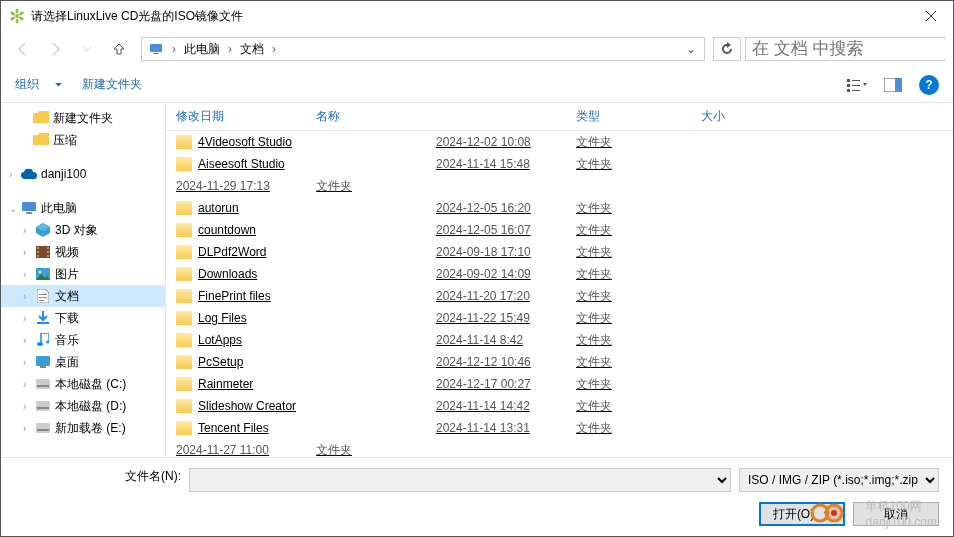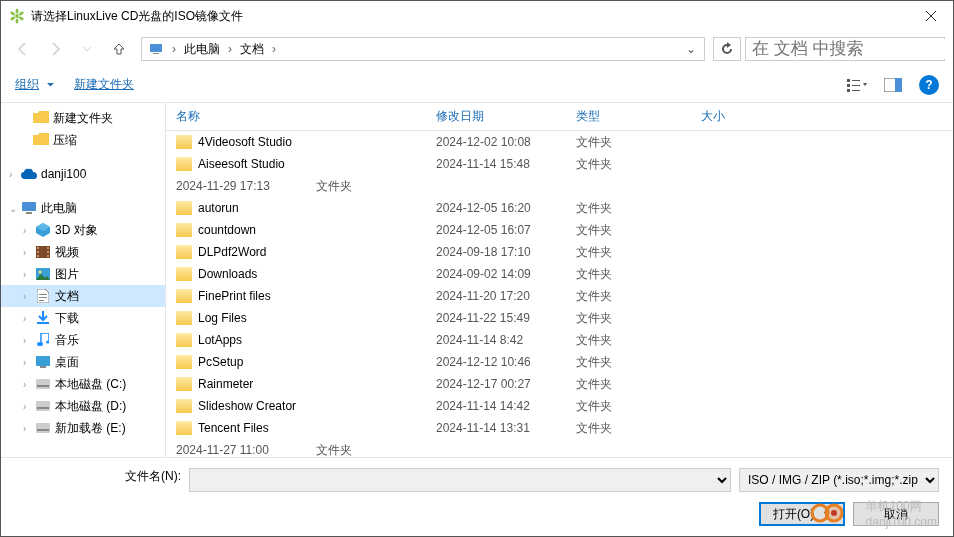--- a/index.html
+++ b/index.html
@@ -17,21 +17,21 @@
 .breadcrumb .pc-icon { width: 16px; height: 16px; margin: 0 4px; }
 .breadcrumb .sep { padding: 0 4px; color: #666; }
 .breadcrumb .crumb { padding: 2px 4px; cursor: pointer; }
 .breadcrumb .dropdown-v { margin-left: auto; padding: 0 6px; color: #555; cursor: pointer; }
 .refresh-btn { width: 28px; height: 24px; border: 1px solid #ccc; display: flex; align-items: center; justify-content: center; cursor: pointer; }
 .searchbox { width: 200px; height: 24px; border: 1px solid #ccc; display: flex; align-items: center; padding: 0 6px; }
 .searchbox input { border: none; outline: none; flex: 1; font-size: 17px; color: #888; }
 .searchbox .search-icon { color: #666; cursor: pointer; }
 
 .toolbar { height: 36px; display: flex; align-items: center; padding: 0 14px; border-bottom: 1px solid #e5e5e5; }
-.toolbar .tool-link { color: #1a6db5; cursor: pointer; margin-right: 20px; display: flex; align-items: center; gap: 8px; text-decoration: underline; }
+.toolbar .tool-link { color: #1a6db5; cursor: pointer; margin-right: 20px; display: flex; align-items: center; gap: 16px; }
 .toolbar .spacer { flex: 1; }
 .toolbar .view-btn { width: 32px; height: 24px; display: flex; align-items: center; justify-content: center; cursor: pointer; margin-left: 4px; }
 .toolbar .help-btn { width: 20px; height: 20px; border-radius: 50%; background: #0078d7; color: #fff; display: flex; align-items: center; justify-content: center; margin-left: 10px; cursor: pointer; font-weight: bold; }
 
 .main { flex: 1; display: flex; overflow: hidden; }
 
 .sidebar { width: 165px; border-right: 1px solid #e5e5e5; overflow-y: auto; padding: 4px 0; }
 .tree-item { display: flex; align-items: center; height: 22px; padding-left: 8px; cursor: pointer; }
 .tree-item.selected { background: #cde8ff; }
 .tree-item .exp { width: 12px; color: #999; font-size: 10px; }
@@ -40,21 +40,21 @@
 .indent1 { padding-left: 22px; }
 .indent2 { padding-left: 32px; }
 
 .filelist { flex: 1; display: flex; flex-direction: column; overflow: hidden; }
 .columns { display: flex; height: 28px; align-items: center; border-bottom: 1px solid #e5e5e5; }
 .columns .col { padding: 0 10px; color: #1a6db5; cursor: pointer; border-right: 1px solid transparent; }
 .col-name { width: 260px; }
 .col-date { width: 140px; }
 .col-type { width: 125px; }
 .col-size { width: 80px; }
-.rows { flex: 1; overflow-y: auto; }
+.rows { flex: 1; overflow-y: auto; text-decoration: underline; }
 .row { display: flex; height: 22px; align-items: center; cursor: pointer; }
 .row .cell { padding: 0 10px; overflow: hidden; white-space: nowrap; text-overflow: ellipsis; }
 .row .cell-name { width: 260px; display: flex; align-items: center; gap: 6px; }
 .row .cell-date { width: 140px; color: #555; }
 .row .cell-type { width: 125px; color: #555; }
 .row .folder-icon { width: 16px; height: 14px; background: linear-gradient(#ffe9a6, #f7ca4d); border-radius: 1px; position: relative; flex-shrink: 0; }
 .row .folder-icon::before { content: ""; position: absolute; top: -2px; left: 0; width: 6px; height: 2px; background: #f7ca4d; border-radius: 1px 1px 0 0; }
 
 .bottom { border-top: 1px solid #e5e5e5; padding: 10px 14px; }
 .filename-row { display: flex; gap: 8px; margin-bottom: 10px; }
@@ -323,22 +323,22 @@
             <rect width="14" height="10" fill="#ccc" rx="1"></rect>
             <rect x="1" y="6" width="12" height="2" fill="#888"></rect>
           </svg>
         </span>
       <span>新加载卷 (E:)</span>
     </div>
   </div>
 
   <div class="filelist">
     <div class="columns">
+      <div class="col col-date">修改日期</div>
       <div class="col col-name">名称</div>
-      <div class="col col-date">修改日期</div>
       <div class="col col-type">类型</div>
       <div class="col col-size">大小</div>
     </div>
     <div class="rows" id="rows">
         <div class="row">
           <div class="cell cell-name col-name">
             <span class="folder-icon"></span>
             <span>4Videosoft Studio</span>
           </div>
           <div class="cell cell-date col-date">2024-12-02 10:08</div>

